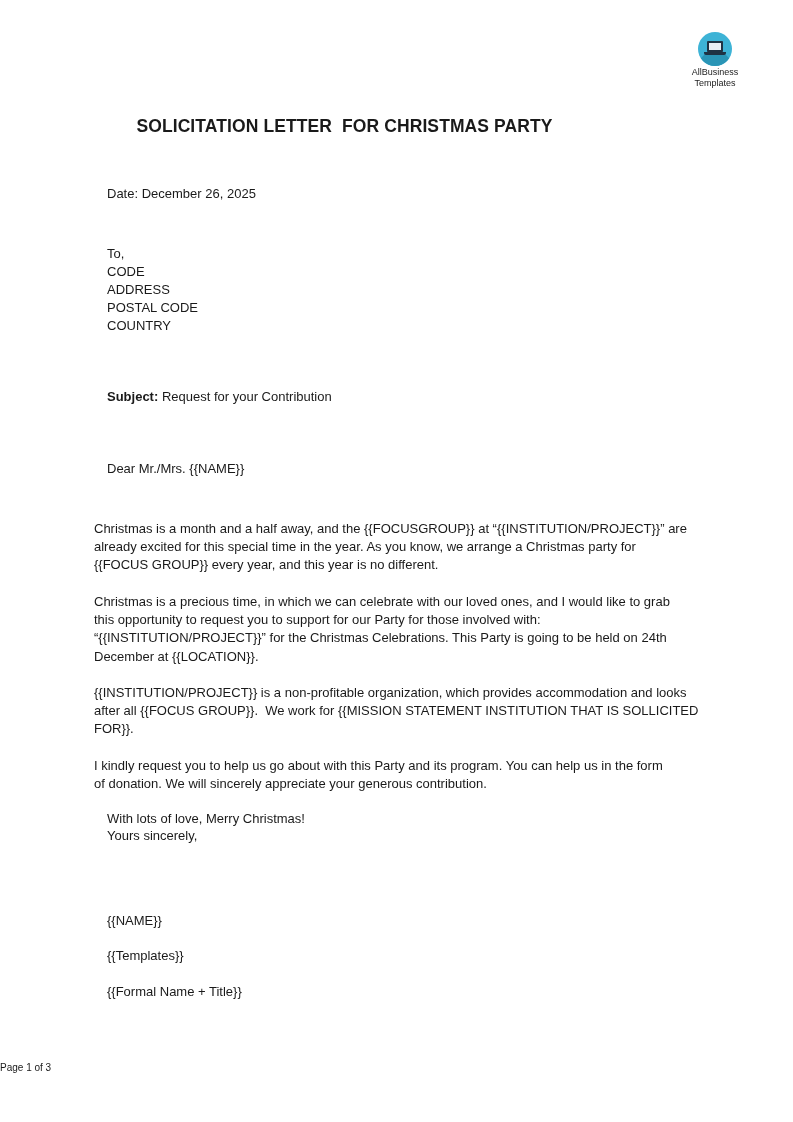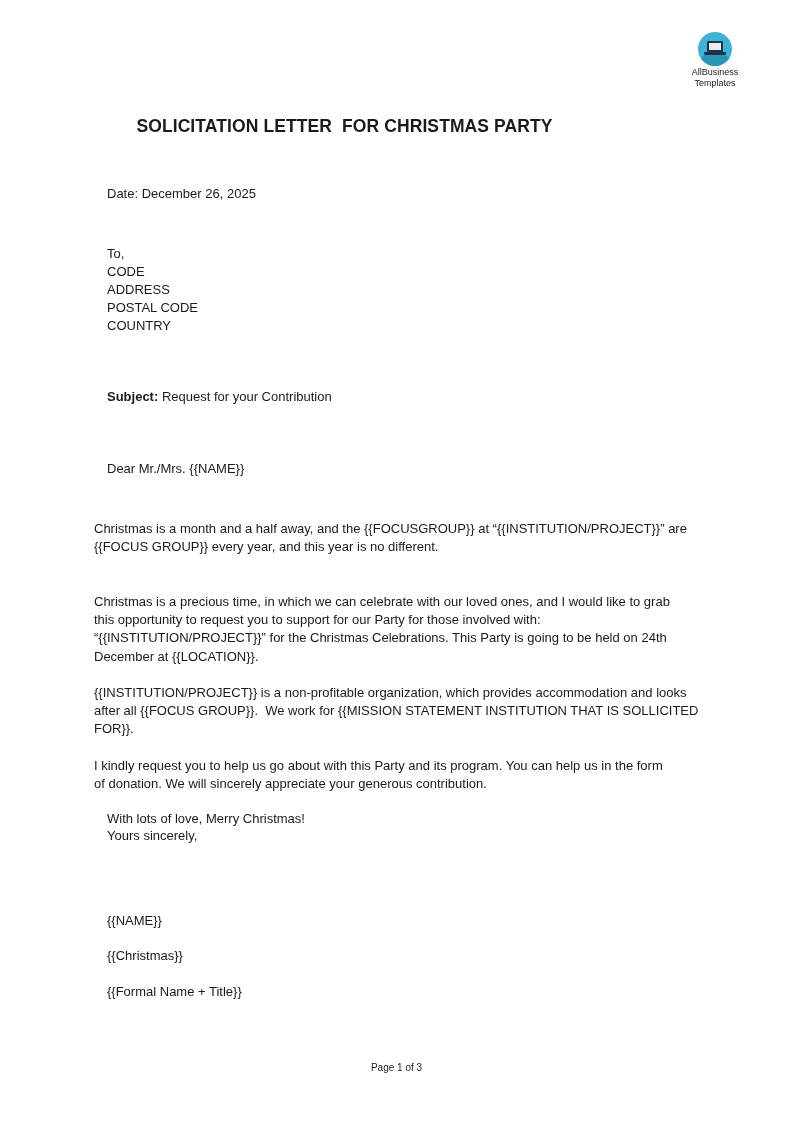--- a/index.html
+++ b/index.html
@@ -40,21 +40,21 @@
     }
     .text {
       position: absolute; left: 94px; font-size: 13px; line-height: 18.2px;
       white-space: pre;
       margin-left: 13px;
     }
     .para { position: absolute; left: 94px; width: 610px; font-size: 13px; line-height: 18.2px; margin-top: 20px; }
     .para span { display: block; white-space: pre; }
     .bold { font-weight: bold; }
     .footer {
-      position: absolute; left: 0; top: 1062px; width: 793px; text-align: center;
+      position: absolute; left: 0; top: 1062px; width: 793px; 
       font-size: 10px;
     }
   </style>
 </head>
 <body>
 
 <div class="logo">
   <div class="logo-circle">
     <div class="shadow"></div>
     <div class="laptop-screen"></div>
@@ -75,20 +75,21 @@
   <div class="text" style="top:299px">POSTAL CODE</div>
   <div class="text" style="top:317px">COUNTRY</div>
 </div>
 
 <div class="text" style="top:388px"><span class="bold">Subject:</span><span> Request for your Contribution</span></div>
 
 <div class="text" style="top:460px">Dear Mr./Mrs. {{NAME}}</div>
 
 <div class="para" style="top:500px">
   <span>Christmas is a month and a half away, and the {{FOCUSGROUP}} at “{{INSTITUTION/PROJECT}}” are</span>
+  <span>already excited for this special time in the year. As you know, we arrange a Christmas party for</span>
   <span>{{FOCUS GROUP}} every year, and this year is no different.</span>
 </div>
 
 <div class="para" style="top:573px">
   <span>Christmas is a precious time, in which we can celebrate with our loved ones, and I would like to grab</span>
   <span>this opportunity to request you to support for our Party for those involved with:</span>
   <span>“{{INSTITUTION/PROJECT}}” for the Christmas Celebrations. This Party is going to be held on 24th</span>
   <span>December at {{LOCATION}}.</span>
 </div>
 
@@ -100,16 +101,16 @@
 
 <div class="para" style="top:737px">
   <span>I kindly request you to help us go about with this Party and its program. You can help us in the form</span>
   <span>of donation. We will sincerely appreciate your generous contribution.</span>
 </div>
 
 <div class="text" style="top:810px">With lots of love, Merry Christmas!</div>
 
 <div class="text" style="top:827px">Yours sincerely,</div>
 <div class="text" style="top:912px">{{NAME}}</div>
-<div class="text" style="top:947px">{{Christmas}}</div>
+<div class="text" style="top:947px">{{Templates}}</div>
 <div class="text" style="top:983px">{{Formal Name + Title}}</div>
 
 <div class="footer">Page 1 of 3</div>
 
 </body></html>

